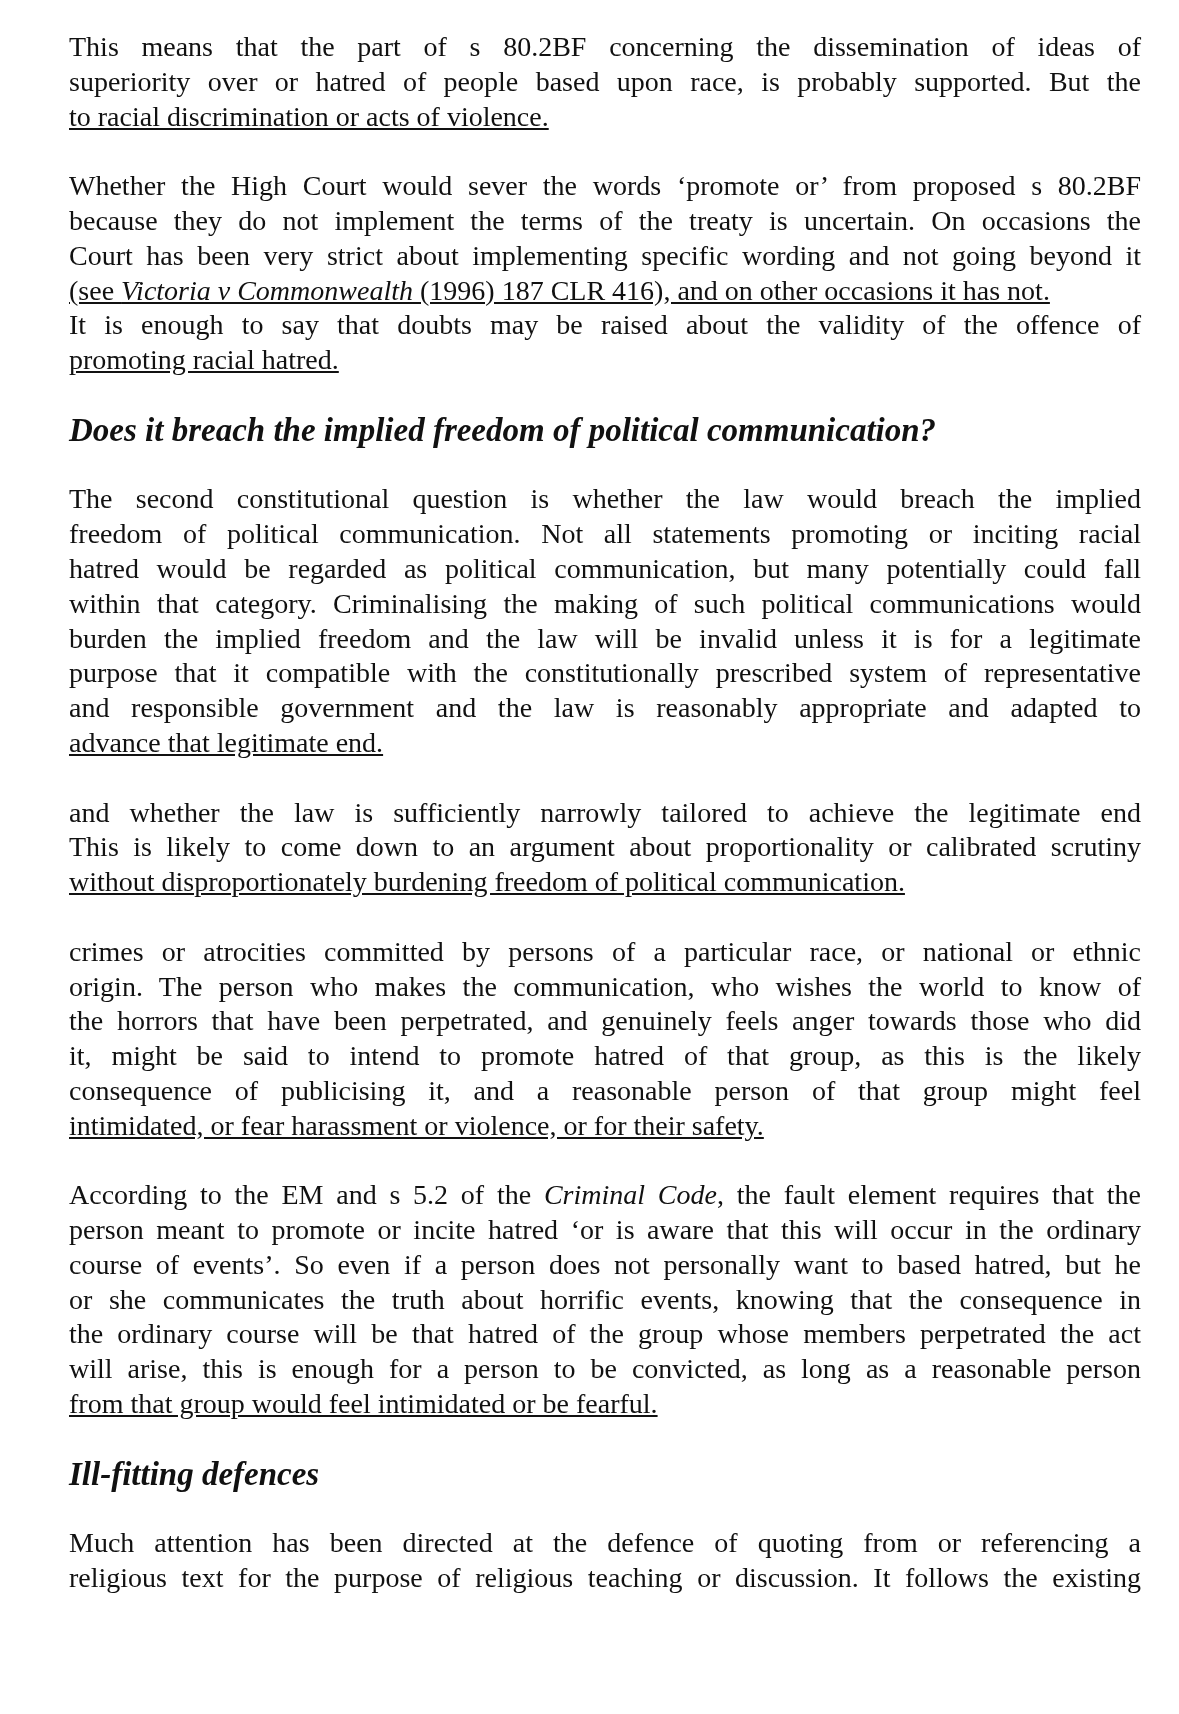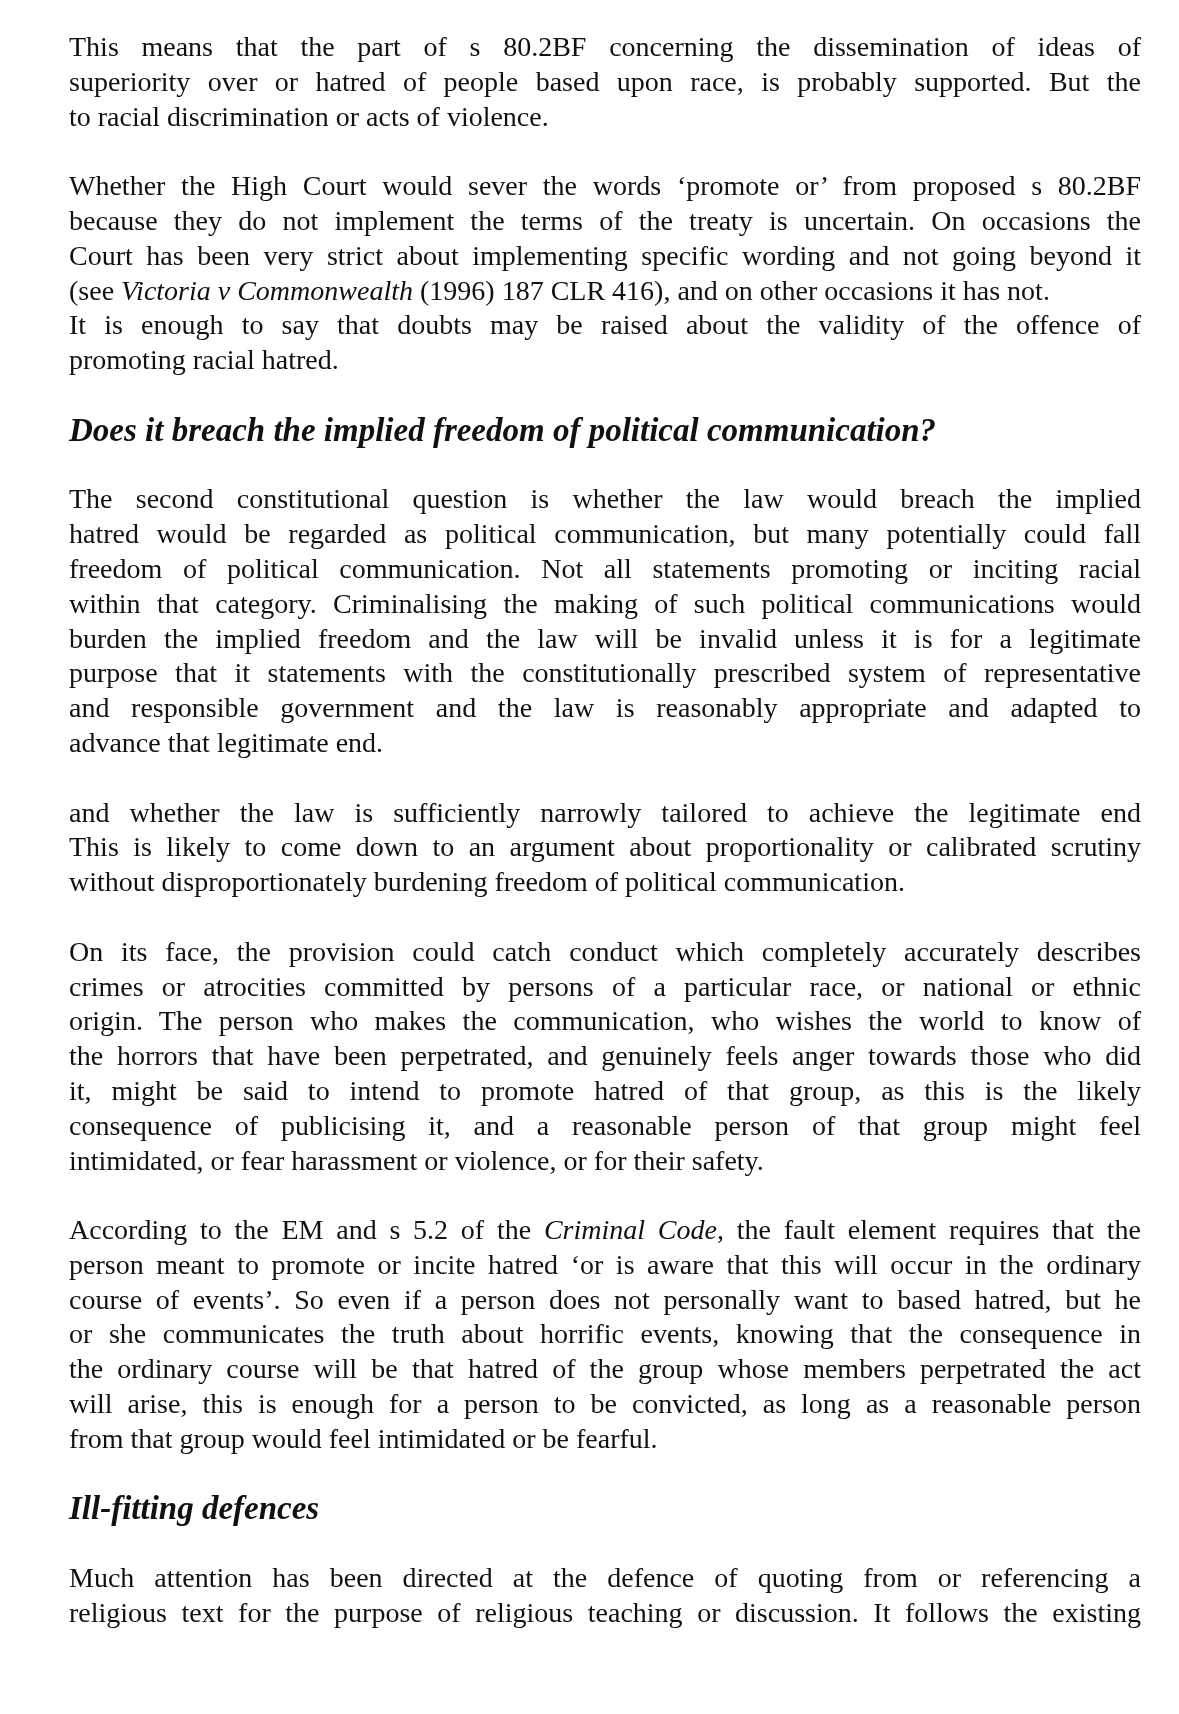--- a/index.html
+++ b/index.html
@@ -21,21 +21,21 @@
   .line {
     display: block;
     font-size: 28px;
     line-height: 34.8px;
     height: 34.8px;
     white-space: nowrap;
     text-align: justify;
     text-align-last: justify;
     overflow: visible;
   }
-  .line.last { text-align: right; text-align-last: left; }
+  .line.last { text-align: right; text-align-last: left; text-decoration: underline; }
   .it { font-style: italic; }
   .heading {
     font-size: 33px;
     line-height: 34.8px;
     height: 34.8px;
     font-weight: bold;
     font-style: italic;
     margin: 0 0 34.8px 0;
     white-space: nowrap;
   }
@@ -57,37 +57,36 @@
     <span class="line">Court has been very strict about implementing specific wording and not going beyond it</span>
     <span class="line last"><span>(see </span><span class="it">Victoria v Commonwealth</span><span> (1996) 187 CLR 416), and on other occasions it has not.</span></span>
     <span class="line">It is enough to say that doubts may be raised about the validity of the offence of</span>
     <span class="line last">promoting racial hatred.</span>
   </div>
 
   <div class="heading">Does it breach the implied freedom of political communication?</div>
 
   <div class="para">
     <span class="line">The second constitutional question is whether the law would breach the implied</span>
+    <span class="line">freedom of political communication.  Not all statements promoting or inciting racial</span>
     <span class="line">hatred would be regarded as political communication, but many potentially could fall</span>
-    <span class="line">freedom of political communication.  Not all statements promoting or inciting racial</span>
     <span class="line">within that category.  Criminalising the making of such political communications would</span>
     <span class="line">burden the implied freedom and the law will be invalid unless it is for a legitimate</span>
-    <span class="line">purpose that it statements with the constitutionally prescribed system of representative</span>
+    <span class="line">purpose that it compatible with the constitutionally prescribed system of representative</span>
     <span class="line">and responsible government and the law is reasonably appropriate and adapted to</span>
     <span class="line last">advance that legitimate end.</span>
   </div>
 
   <div class="para">
     <span class="line">and whether the law is sufficiently narrowly tailored to achieve the legitimate end</span>
     <span class="line">This is likely to come down to an argument about proportionality or calibrated scrutiny</span>
     <span class="line last">without disproportionately burdening freedom of political communication.</span>
   </div>
 
   <div class="para">
-    <span class="line">On its face, the provision could catch conduct which completely accurately describes</span>
     <span class="line">crimes or atrocities committed by persons of a particular race, or national or ethnic</span>
     <span class="line">origin.  The person who makes the communication, who wishes the world to know of</span>
     <span class="line">the horrors that have been perpetrated, and genuinely feels anger towards those who did</span>
     <span class="line">it, might be said to intend to promote hatred of that group, as this is the likely</span>
     <span class="line">consequence of publicising it, and a reasonable person of that group might feel</span>
     <span class="line last">intimidated, or fear harassment or violence, or for their safety.</span>
   </div>
 
   <div class="para">
     <span class="line"><span>According to the EM and s 5.2 of the </span><span class="it">Criminal Code</span><span>, the fault element requires that the</span></span>

